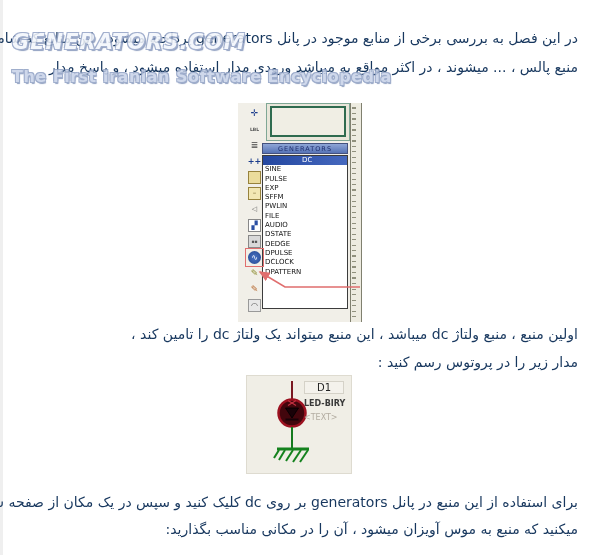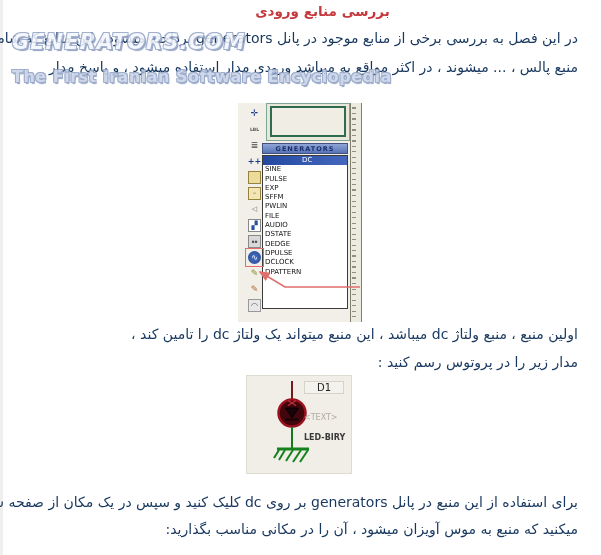--- a/index.html
+++ b/index.html
@@ -45,48 +45,47 @@
   .tb12::before{content:"✎";color:#B5652A;}
   .tb13{background:#E8E8E8;border:1px solid #999;} .tb13::before{content:"◠";color:#444;font-size:8px;}
   .gen-hl{position:absolute;left:7px;top:145px;width:19px;height:19px;border:1.5px solid #E06E6E;
           box-sizing:border-box;z-index:5;}
   .overview{position:absolute;left:28px;top:0;width:84px;height:38px;background:#E9E6DA;
             border:1px solid #7FA795;box-sizing:border-box;}
   .ov-inner{position:absolute;left:3px;right:3px;top:2px;bottom:3px;border:2px solid #2F6B4F;
             background:#F0EEE4;}
   .gen-header{position:absolute;left:24px;top:40px;width:86px;height:11px;box-sizing:border-box;
         background:linear-gradient(#8FA6D6,#5673B6);border:1px solid #44517E;color:#1F2F6E;
-        font-size:6.5px;font-weight:bold;letter-spacing:1px;text-align:center;line-height:10px;}
+        font-size:6.5px;font-weight:normal;letter-spacing:1px;text-align:center;line-height:10px;}
   .gen-list{position:absolute;left:24px;top:52px;width:86px;height:154px;box-sizing:border-box;
         background:#fff;border:1px solid #3C3C3C;overflow:hidden;}
   .gen-row{height:9.3px;line-height:9.5px;font-size:7px;padding-left:2px;color:#101010;
         font-family:"DejaVu Sans",sans-serif;}
   .gen-row.sel{background:linear-gradient(90deg,#2447A0,#4568BE);color:#fff;padding-left:39px;}
   .ruler{position:absolute;left:112px;top:0;width:12px;height:219px;background:#EDEBE0;
         border-left:1px solid #80806F;border-right:1px solid #80806F;box-sizing:border-box;}
   .ruler::before{content:"";position:absolute;left:1px;top:0;width:4px;height:100%;
         background:repeating-linear-gradient(to bottom,transparent 0 4px,#90907D 4px 5.5px);}
   .arrow-svg{position:absolute;left:0;top:0;width:124px;height:219px;z-index:6;pointer-events:none;}
 
   
   .shot2{position:absolute;left:246px;top:375px;width:104px;height:97px;background:#F0EEE6;
          border:1px solid #DEDBD0;box-sizing:content-box;}
   .circ-svg{position:absolute;left:0;top:0;width:104px;height:97px;}
   .lbl-ref{position:absolute;left:57px;top:5px;font-size:10px;color:#222;border:1px solid #D5D2C8;
            padding:0 12px;background:rgba(255,255,255,.25);}
-  .lbl-part{position:absolute;left:57px;top:23px;font-size:8px;font-weight:bold;color:#3A3A3A;margin-top:34px;}
+  .lbl-part{position:absolute;left:57px;top:23px;font-size:8px;font-weight:bold;color:#3A3A3A;}
   .lbl-text{position:absolute;left:57px;top:37px;font-size:8px;color:#B3ADA2;}
 </style>
 </head>
 <body>
 
 <div class="page">
   <div class="left-strip"></div>
 
-  <h1 class="title">بررسی منابع ورودی</h1>
 
   <div class="ptext intro1">در این فصل به بررسی برخی از منابع موجود در پانل generators پرداخته میشود ، این منابع که شامل منبع dc ، منبع سینوسی ،</div>
   <div class="ptext intro2">منبع پالس ، ... میشوند ، در اکثر مواقع به میباشد ورودی مدار استفاده میشود ، و پاسخ مدار</div>
 
   <div class="watermark">
     <div class="wm-main">GENERATORS.COM</div>
     <div class="wm-sub">The First Iranian Software Encyclopedia</div>
   </div>
 
   <div class="shot1">

